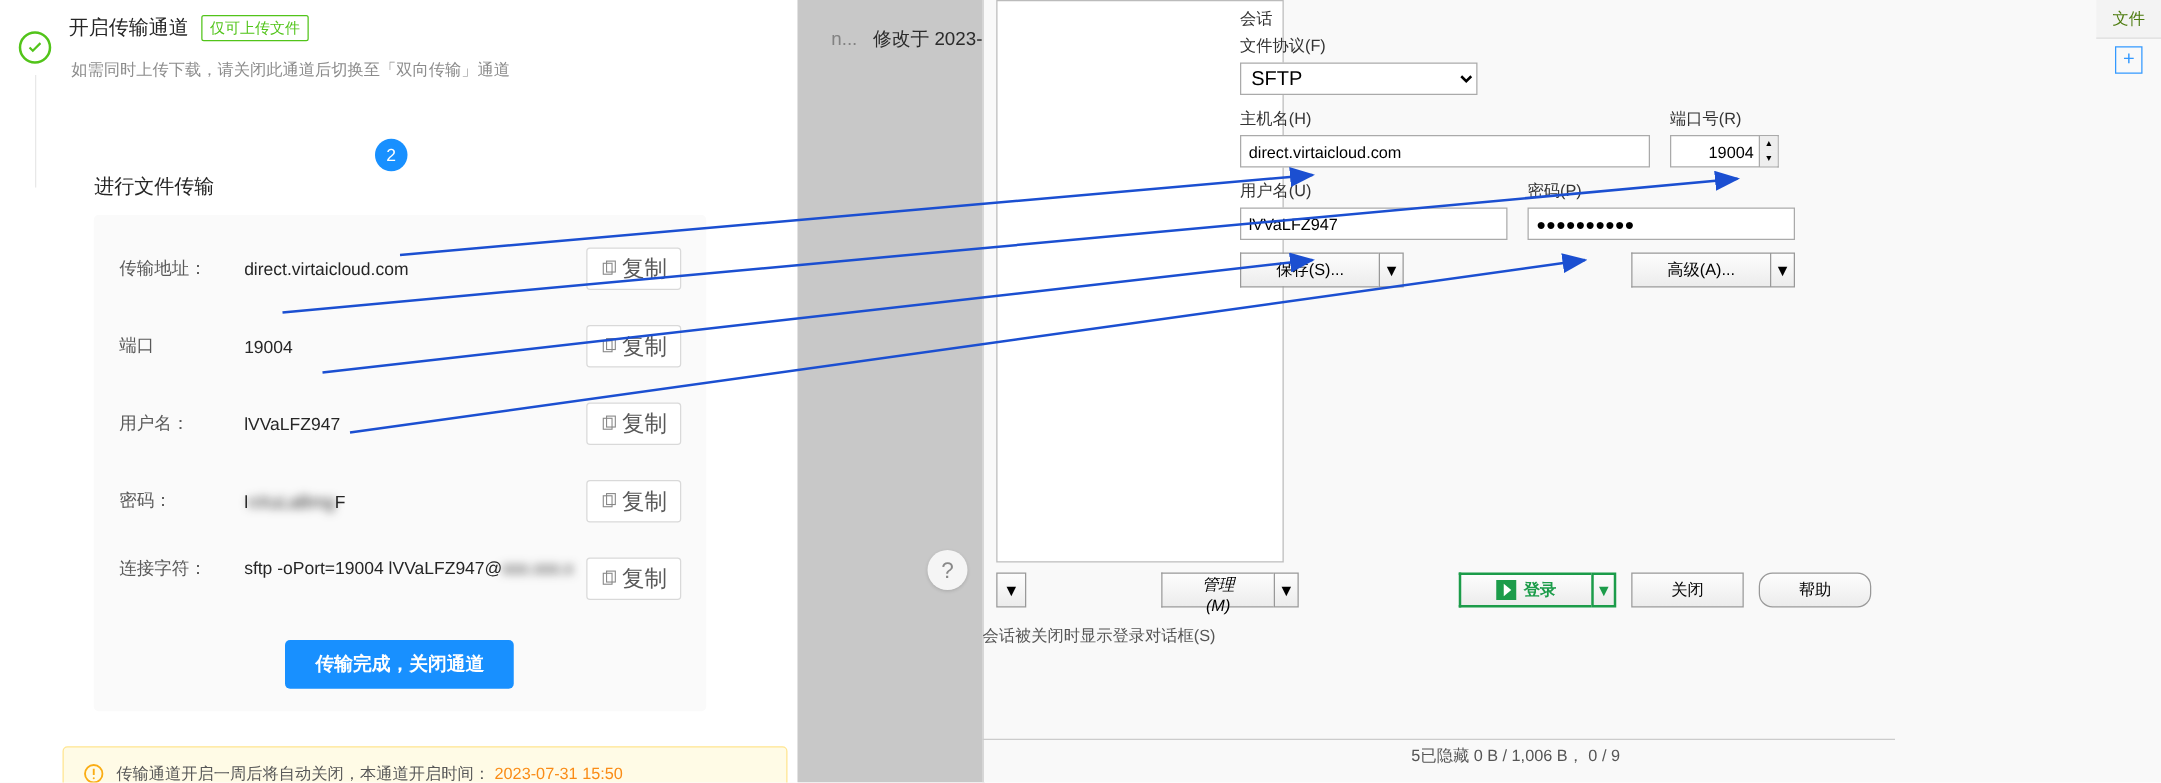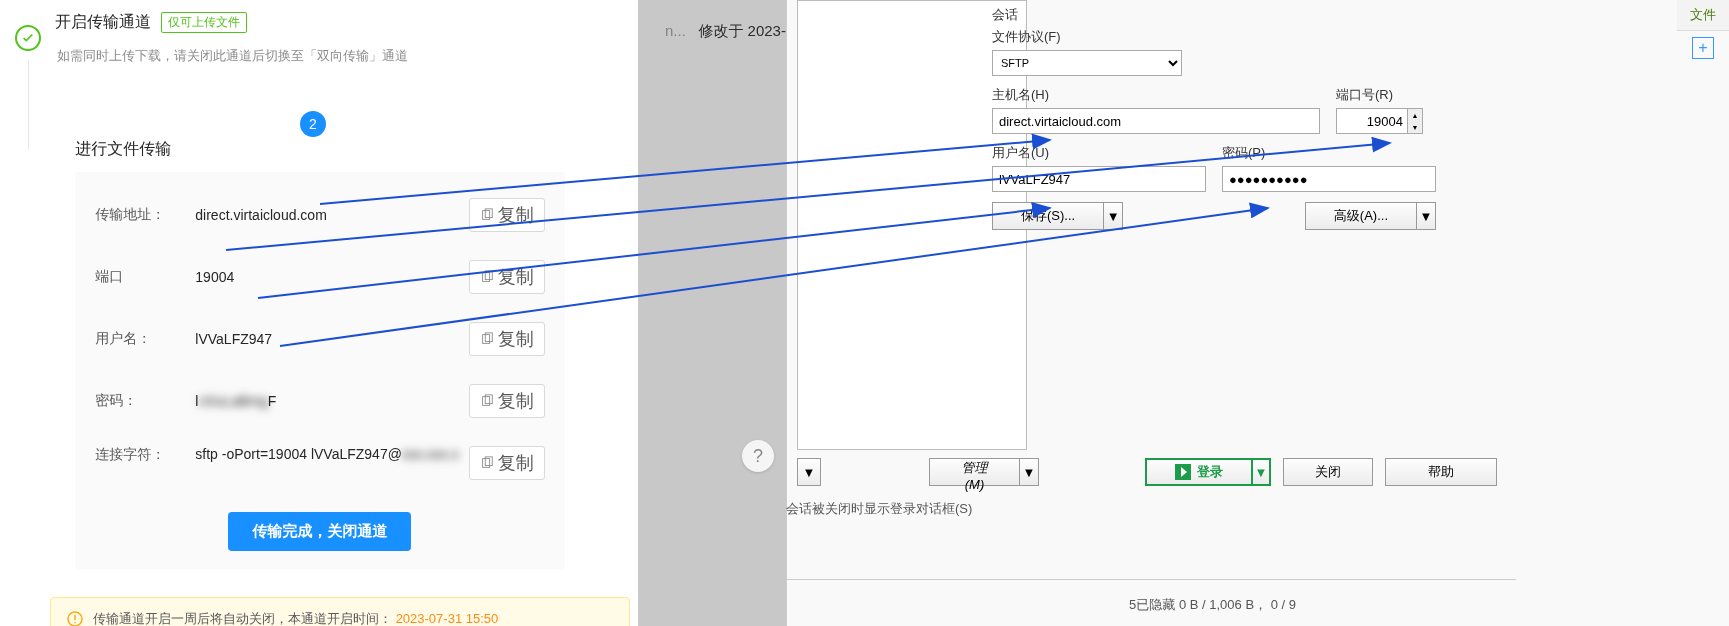--- a/index.html
+++ b/index.html
@@ -39,40 +39,40 @@
   .help-badge { position: absolute; left: 742px; top: 440px; width: 32px; height: 32px; border-radius: 50%; background: #f5f5f5; display: flex; align-items: center; justify-content: center; font-size: 18px; color: #888; box-shadow: 0 1px 3px rgba(0,0,0,.15); }
   
   
   .winscp-bg { position: absolute; left: 786px; top: 0; width: 943px; height: 626px; background: #f9f9f9; border-left: 1px solid #ccc; }
   .sidebar-box { position: absolute; left: 797px; top: 0; width: 230px; height: 450px; border: 1px solid #bbb; background: #fff; }
   .session-area { position: absolute; left: 984px; top: 0; width: 460px; }
   .grp-label { font-size: 13px; color: #333; margin: 6px 0 4px 8px; }
   .form-row { margin: 2px 8px 10px 8px; }
   .form-label { font-size: 13px; color: #333; margin-bottom: 4px; display: block; }
   .form-input { width: 100%; height: 26px; border: 1px solid #aaa; padding: 2px 6px; font-size: 13px; background: #fff; }
-  .form-select { width: 190px; height: 26px; border: 1px solid #aaa; font-size: 11px; background: #fff; padding: 0 4px; }
+  .form-select { width: 190px; height: 26px; border: 1px solid #aaa; font-size: 16px; background: #fff; padding: 0 4px; }
   .two-col { display: flex; gap: 16px; }
   .spin-wrap { position: relative; display: flex; align-items: center; }
   .spin-wrap input { text-align: right; padding-right: 4px; width: 72px; }
   .spin-btns { display: flex; flex-direction: column; border: 1px solid #aaa; border-left: none; }
   .spin-btns button { width: 14px; height: 12px; font-size: 7px; line-height: 1; border: none; background: #eee; cursor: pointer; padding:0;}
   
   .btn-std { height: 28px; border: 1px solid #999; background: linear-gradient(#fdfdfd,#ececec); font-size: 13px; cursor: pointer; padding: 0 28px; }
   .btn-group { display: inline-flex; }
   .btn-group .btn-std:first-child { border-right: none; }
   .btn-group .drop { width: 20px; padding: 0; }
   .save-row { display: flex; justify-content: space-between; margin: 8px 8px 0 8px; }
   
   .bottom-row { position: absolute; left: 797px; top: 458px; width: 700px; display: flex; align-items: center; gap: 12px; }
   .manage-drop { margin-left: 96px; }
   .login-btn { border: 2px solid #1c9c4a; color: #1c9c4a; display: inline-flex; align-items: center; gap: 6px; font-weight: bold; }
   .login-btn svg { width: 16px; height: 16px; background: #1c9c4a; }
   
   .chk-row { position: absolute; left: 786px; top: 500px; font-size: 13px; color: #555; }
-  .status-bar { position: absolute; left: 786px; bottom: 12px; width: 730px; font-size: 13px; color: #555; border-top: 1px solid #ccc; padding: 16px 220px 0 0; text-align: right; }
+  .status-bar { position: absolute; left: 786px; bottom: 12px; width: 730px; font-size: 13px; color: #555; border-top: 1px solid #ccc; padding: 4px 220px 0 0; text-align: right; }
   
   
   .arrows { position: absolute; left: 0; top: 0; width: 1560px; height: 560px; pointer-events: none; }
   
   
   .right-edge { position: absolute; right: 0; top: 0; width: 52px; height: 100px; }
   .edge-tab { font-size: 13px; color: #4d7c0f; padding: 6px; border-bottom: 1px solid #ddd; text-align: center; background: #f3f3f3;}
   .edge-plus { width: 22px; height: 22px; border: 1px solid #3399ff; color: #3399ff; display: flex; align-items: center; justify-content: center; margin: 6px auto; font-size: 16px;}
 </style>
 </head>
@@ -236,21 +236,21 @@
   <div class="btn-group">
     <button class="btn-std login-btn">
       <svg viewBox="0 0 16 16">
           <path fill="#fff" d="M6 3 l6 5 l-6 5 z"></path>
         </svg>
       <span>登录</span>
     </button>
     <button class="btn-std drop" style="border-color:#1c9c4a;border-width:2px;color:#1c9c4a;font-weight:bold;">▼</button>
   </div>
   <button class="btn-std" style="width:90px;">关闭</button>
-  <button class="btn-std" style="width:112px;">帮助</button>
+  <button class="btn-std" style="width:90px;border-radius:11px;">帮助</button>
 </div>
 
 <div class="chk-row">
   <span>会话被关闭时显示登录对话框(S)</span>
 </div>
 
 <div class="status-bar">5已隐藏   0 B / 1,006 B，  0 / 9</div>
 
 <div class="right-edge">
   <div class="edge-tab">文件</div>

